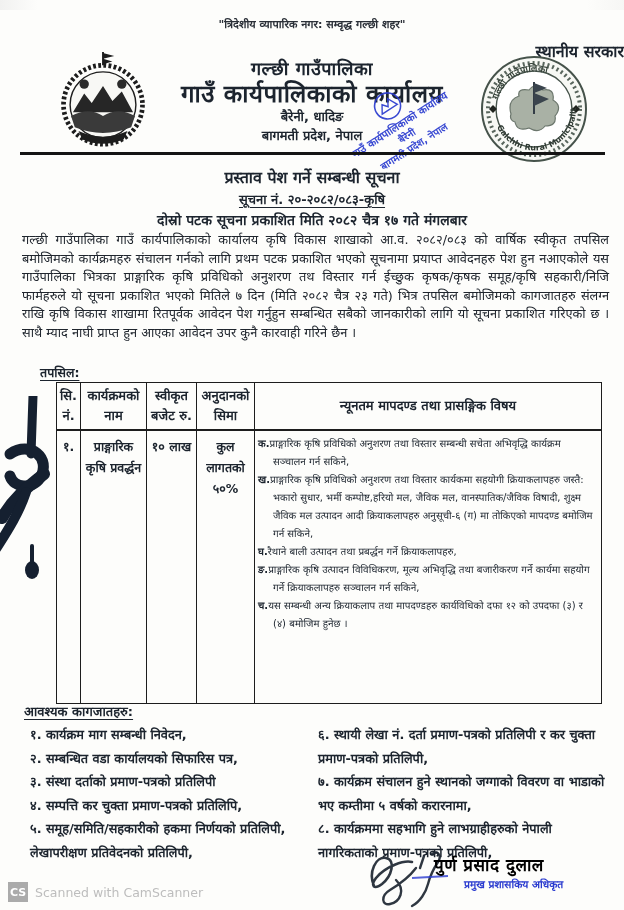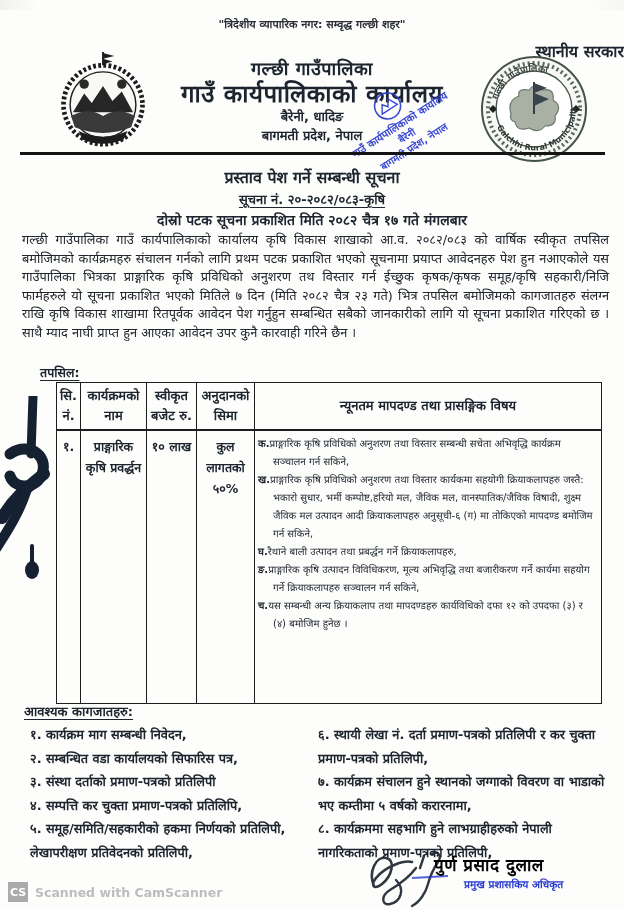--- a/index.html
+++ b/index.html
@@ -88,21 +88,21 @@
   .stamp-name  { position:absolute; left:434px; top:853px; font-size:17px; font-weight:800; color:#000000; letter-spacing:.5px; }
   .stamp-title { position:absolute; left:464px; top:877px; font-size:10.5px; font-weight:800; color:#2a3bcf; }
 
   
   .cord { position:absolute; left:-4px; top:396px; }
 
   
   .camscan { position:absolute; left:8px; top:882px; display:flex; align-items:center; gap:7px; }
   .cs-badge { width:20px; height:20px; border-radius:0; background:#ababab; color:#ffffff;
               font-size:11px; font-weight:700; display:flex; align-items:center; justify-content:center; }
-  .cs-text { font-size:12.5px; color:#bdbdbd; font-weight:700; }
+  .cs-text { font-size:12.5px; color:#bdbdbd; font-weight:400; }
 
   
   .scan-shade { position:absolute; left:0; top:0; width:100%; height:10px;
                 background:linear-gradient(90deg,#e9e9e9 0%, #fdfdfb 6%, #fdfdfb 94%, #f2f2f0 100%); opacity:.6; }
 </style>
 </head>
 <body>
 
 <div class="page">
   <div class="scan-shade"></div>

